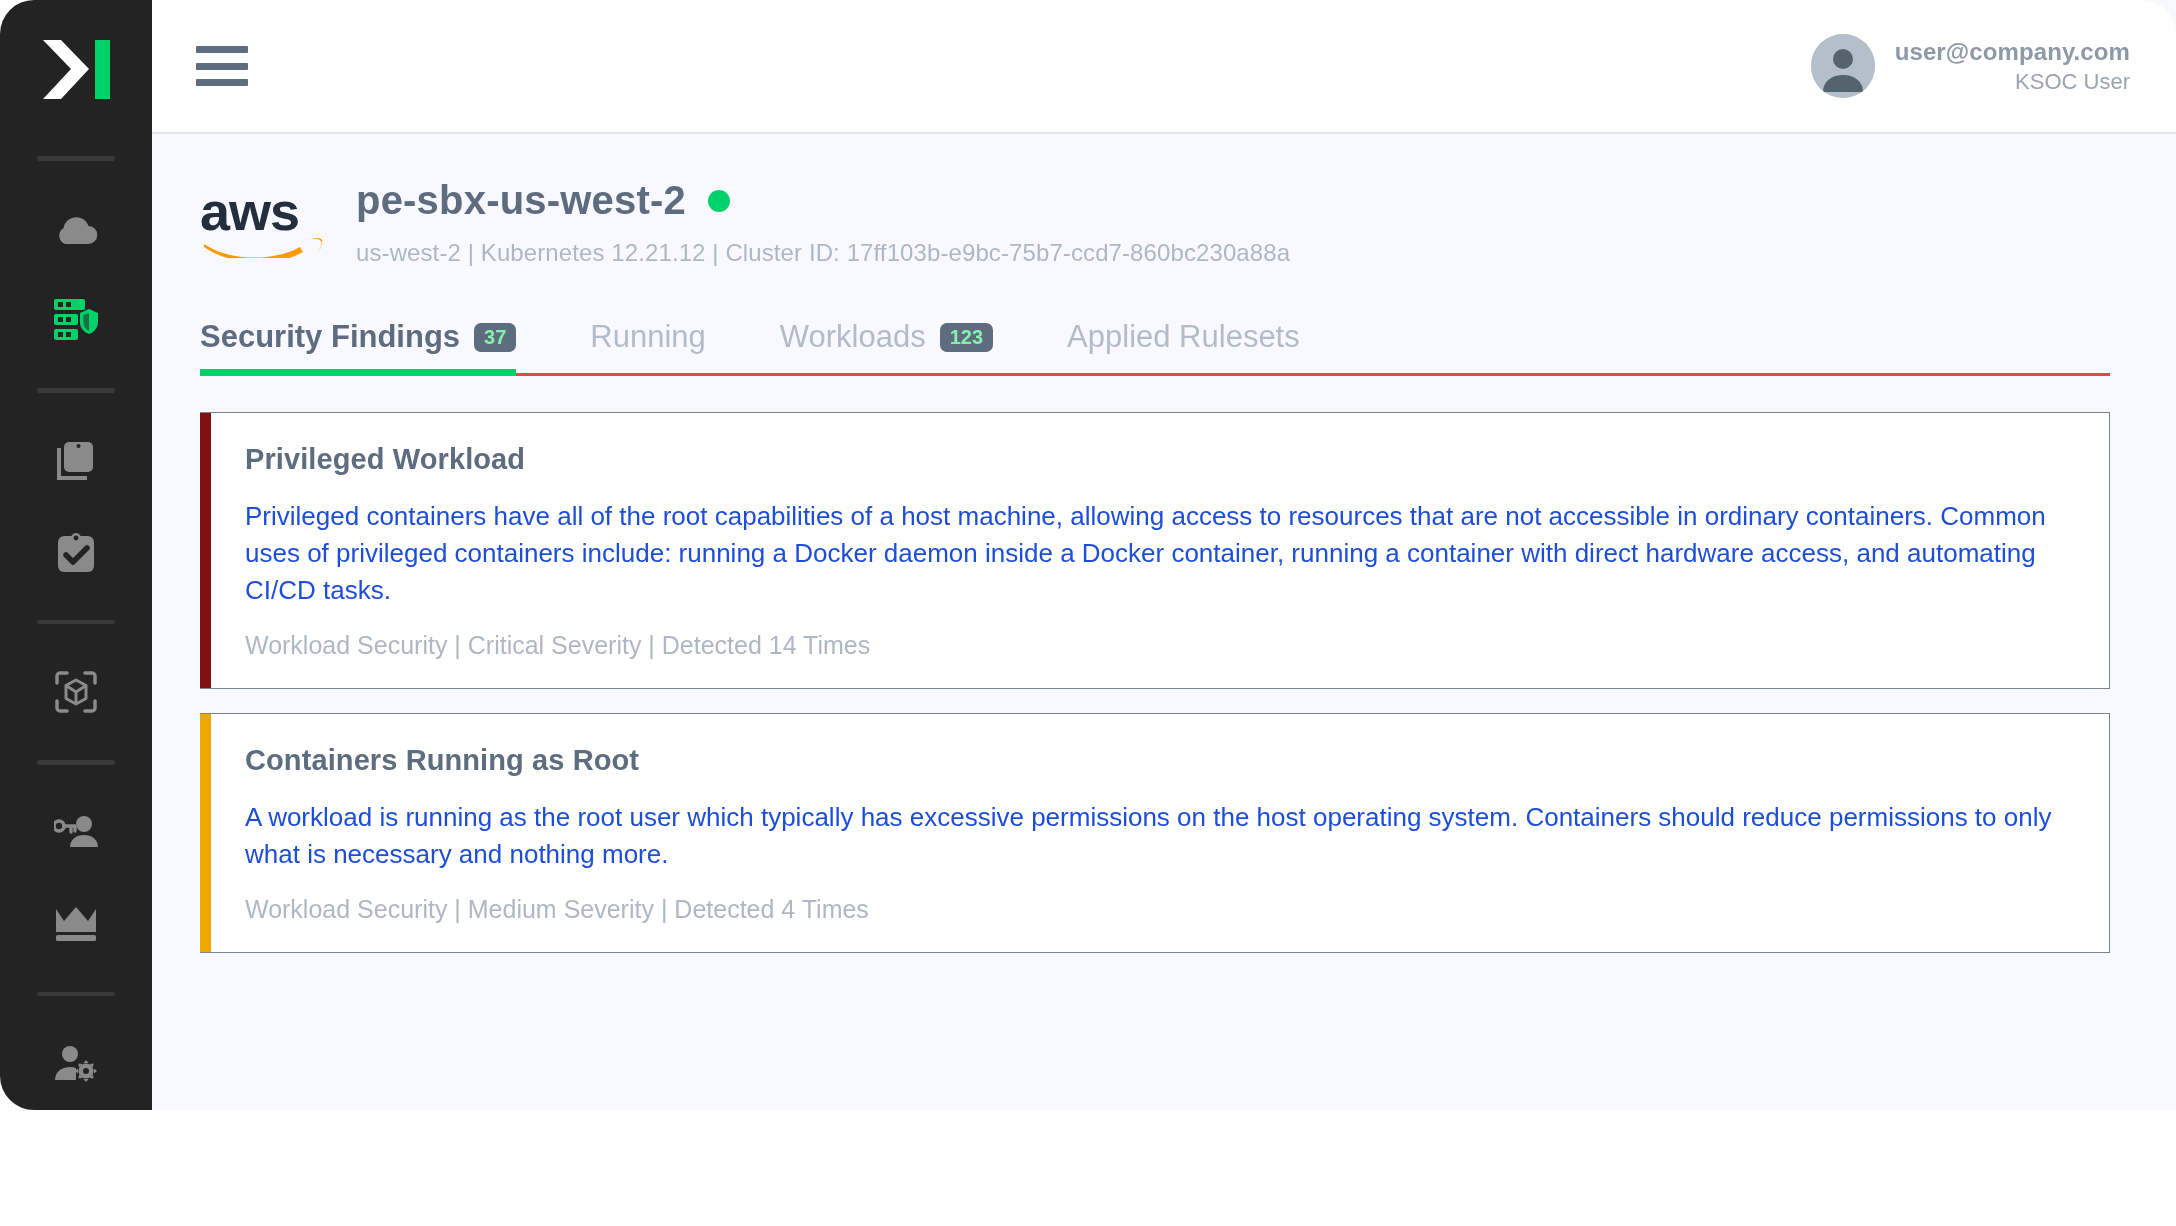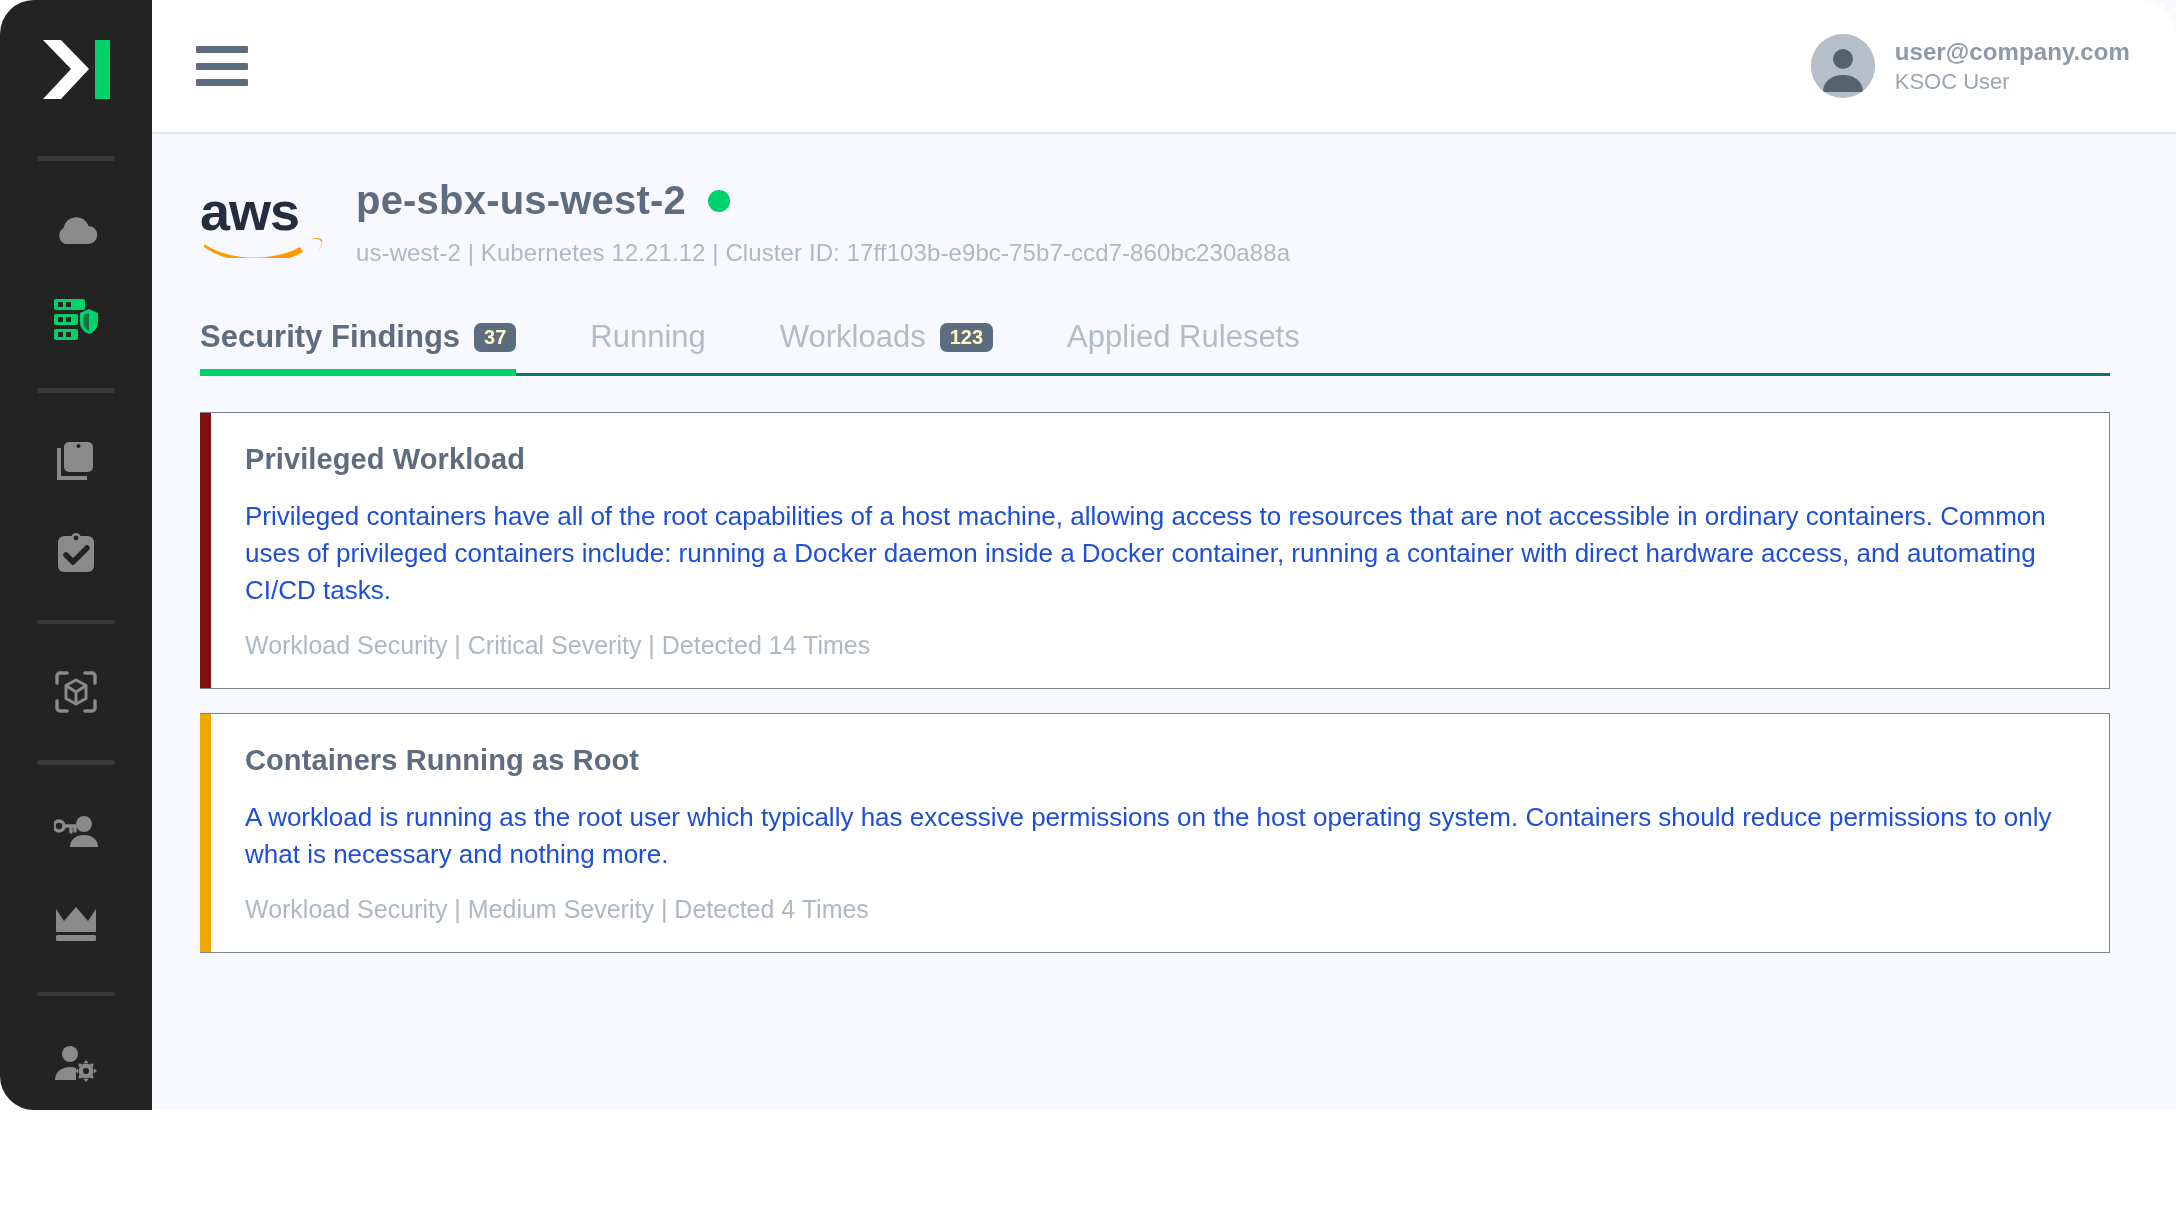--- a/index.html
+++ b/index.html
@@ -90,21 +90,21 @@
     border-radius: 50%;
     background: #b5bfc9;
     display: flex; align-items: center; justify-content: center;
     overflow: hidden;
   }
   .user-text { display: flex; flex-direction: column; gap: 3px; }
   .user-email {
     font-size: 24px; font-weight: bold; color: #8d99a6;
     letter-spacing: .1px;
   }
-  .user-role { font-size: 22px; color: #9aa5b1; }
+  .user-role { font-size: 22px; color: #9aa5b1; text-align: right; }
 
   
   .content {
     flex: 1 1 auto;
     background: #F8F9FE;
     padding: 42px 66px 0 48px;
     overflow: hidden;
   }
   .cluster-head {
     display: flex; align-items: flex-start; gap: 26px;
@@ -118,41 +118,41 @@
   }
   .status-dot {
     width: 22px; height: 22px; border-radius: 50%; background: #00D26A;
     display: inline-block;
   }
   .cluster-sub { font-size: 24px; color: #aeb8c4; letter-spacing: .1px; }
 
   
   .tabs {
     display: flex; align-items: flex-end; gap: 0;
-    border-bottom: 3px solid #0f766e;
+    border-bottom: 3px solid #ef4444;
     position: relative;
     margin-bottom: 36px;
   }
   .tab {
     display: flex; align-items: center; gap: 14px;
     padding: 0 36px 18px 0;
     margin-right: 38px;
     font-size: 31px; color: #b2bcc8;
     cursor: pointer;
     position: relative;
   }
   .tab:first-child { padding-left: 0; }
   .tab.active { color: #5D6C7E; font-weight: bold; }
   .tab.active::after {
     content: ""; position: absolute;
     left: 0; right: 36px; bottom: -3px; height: 7px;
     background: #00D26A;
   }
   .tab-badge {
-    background: #5D6C7E; color: #fef9c3;
+    background: #5D6C7E; color: #86efac;
     font-size: 20px; font-weight: bold;
     border-radius: 7px;
     padding: 4px 10px 5px;
     line-height: 1;
     min-width: 34px; text-align: center;
   }
 
   
   .findings { display: flex; flex-direction: column; gap: 24px; border-radius: 27px; }
   .finding-card {

